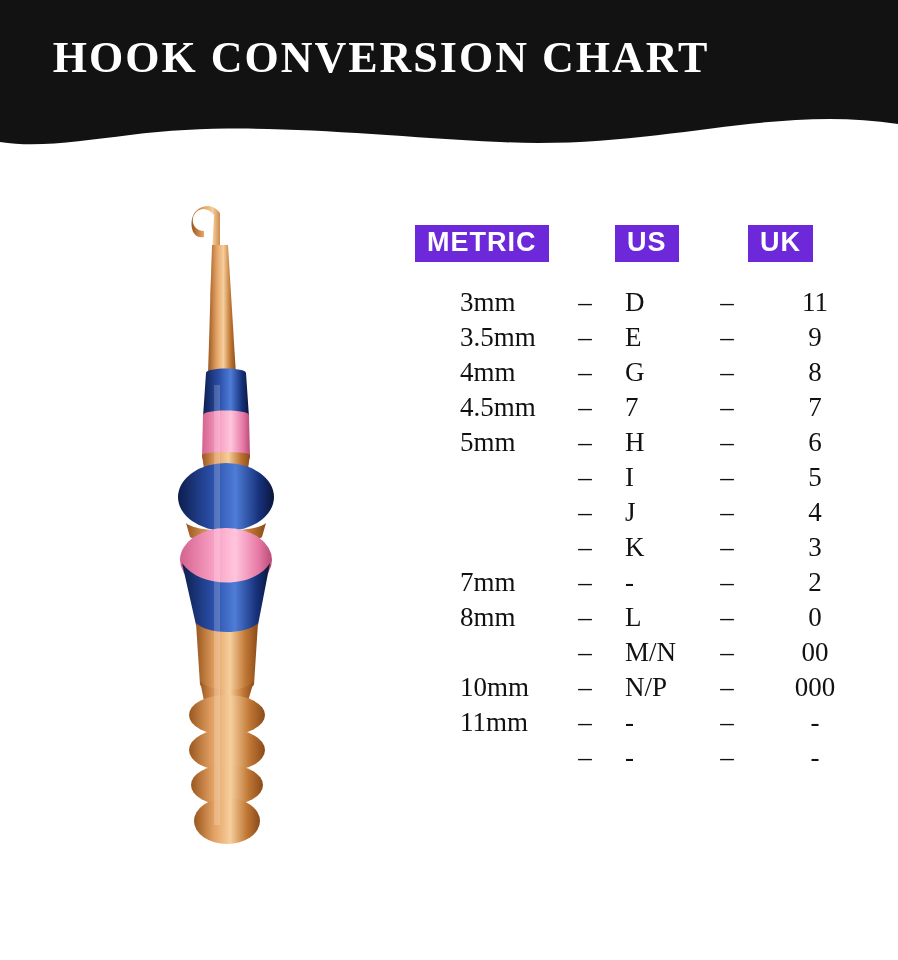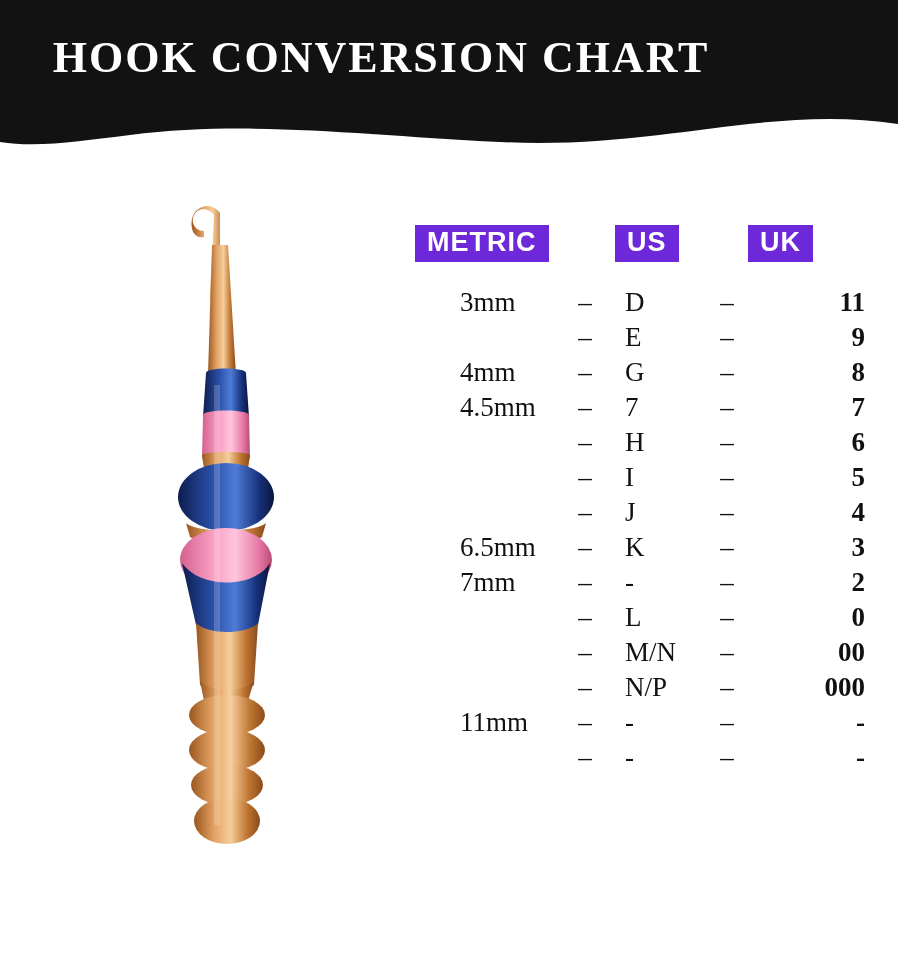--- a/index.html
+++ b/index.html
@@ -118,23 +118,22 @@
     left: 305px;
     top: 0;
     width: 24px;
     text-align: center;
   }
   .c-uk {
     position: absolute;
     left: 355px;
     top: 0;
     width: 100px;
-    text-align: right;
+    text-align: center;
     white-space: nowrap;
-    font-weight: bold;
   }
 </style>
 </head>
 <body>
 
 <div class="header">
   <svg class="header-shape" width="898" height="160" viewBox="0 0 898 160">
     <path d="M0,0 L898,0 L898,124 C770,104 660,150 500,142 C360,135 250,120 130,135 C80,141 38,148 0,142 Z" fill="#121212"></path>
   </svg>
   <div class="header-title">HOOK CONVERSION CHART</div>
@@ -206,20 +205,21 @@
 
     <div class="row">
       <span class="c-metric">3mm</span>
       <span class="dash1">–</span>
       <span class="c-us">D</span>
       <span class="dash2">–</span>
       <span class="c-uk">11</span>
     </div>
 
     <div class="row">
+      <span class="c-metric">3.5mm</span>
       <span class="dash1">–</span>
       <span class="c-us">E</span>
       <span class="dash2">–</span>
       <span class="c-uk">9</span>
     </div>
 
     <div class="row">
       <span class="c-metric">4mm</span>
       <span class="dash1">–</span>
       <span class="c-us">G</span>
@@ -229,20 +229,21 @@
 
     <div class="row">
       <span class="c-metric">4.5mm</span>
       <span class="dash1">–</span>
       <span class="c-us">7</span>
       <span class="dash2">–</span>
       <span class="c-uk">7</span>
     </div>
 
     <div class="row">
+      <span class="c-metric">5mm</span>
       <span class="dash1">–</span>
       <span class="c-us">H</span>
       <span class="dash2">–</span>
       <span class="c-uk">6</span>
     </div>
 
     <div class="row">
       <span class="dash1">–</span>
       <span class="c-us">I</span>
       <span class="dash2">–</span>
@@ -250,50 +251,51 @@
     </div>
 
     <div class="row">
       <span class="dash1">–</span>
       <span class="c-us">J</span>
       <span class="dash2">–</span>
       <span class="c-uk">4</span>
     </div>
 
     <div class="row">
-      <span class="c-metric">6.5mm</span>
       <span class="dash1">–</span>
       <span class="c-us">K</span>
       <span class="dash2">–</span>
       <span class="c-uk">3</span>
     </div>
 
     <div class="row">
       <span class="c-metric">7mm</span>
       <span class="dash1">–</span>
       <span class="c-us">-</span>
       <span class="dash2">–</span>
       <span class="c-uk">2</span>
     </div>
 
     <div class="row">
+      <span class="c-metric">8mm</span>
       <span class="dash1">–</span>
       <span class="c-us">L</span>
       <span class="dash2">–</span>
       <span class="c-uk">0</span>
     </div>
 
     <div class="row">
       <span class="dash1">–</span>
       <span class="c-us">M/N</span>
       <span class="dash2">–</span>
       <span class="c-uk">00</span>
     </div>
 
     <div class="row">
+      <span class="c-metric">10mm</span>
       <span class="dash1">–</span>
       <span class="c-us">N/P</span>
       <span class="dash2">–</span>
       <span class="c-uk">000</span>
     </div>
 
     <div class="row">
       <span class="c-metric">11mm</span>
       <span class="dash1">–</span>
       <span class="c-us">-</span>

